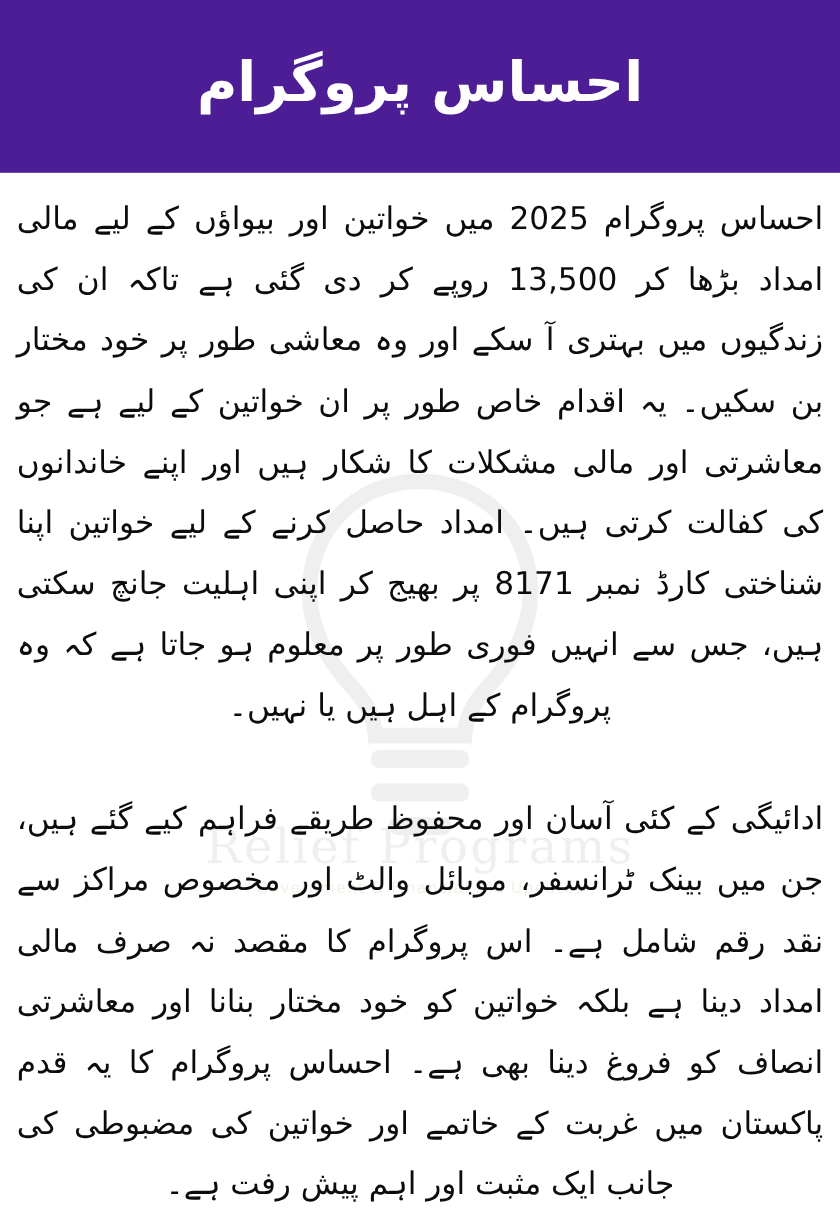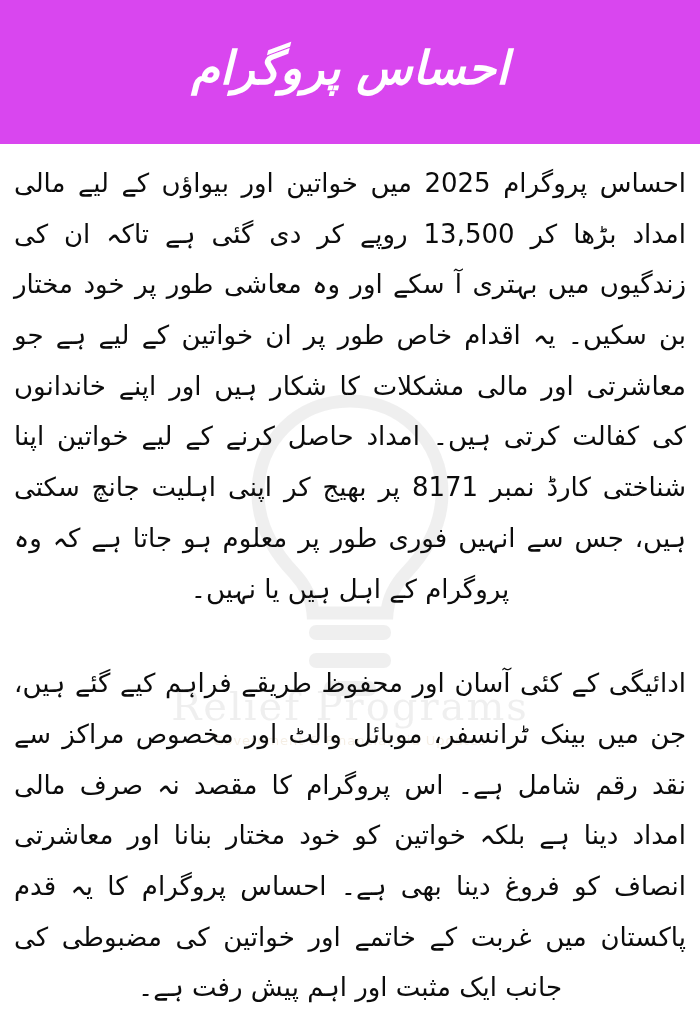--- a/index.html
+++ b/index.html
@@ -17,26 +17,25 @@
   .page {
     width: 700px;
     height: 1024px;
     position: relative;
     background: #ffffff;
     box-sizing: border-box;
   }
   .header-band {
     width: 100%;
     height: 144px;
-    background: #d946ef;
+    background: #4c1d95;
     display: flex;
     align-items: center;
     justify-content: center;
     box-sizing: border-box;
-    font-style: italic;
   }
   .header-title {
     color: #ffffff;
     font-family: "DejaVu Sans", sans-serif;
     font-size: 46px;
     font-weight: bold;
     letter-spacing: 2px;
     direction: rtl;
     text-align: center;
     line-height: 1.2;

